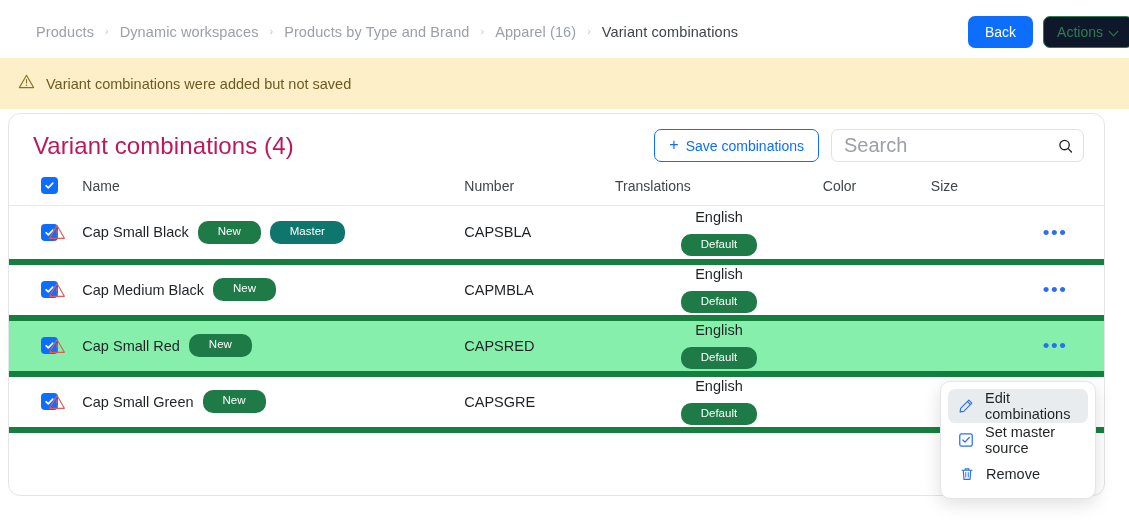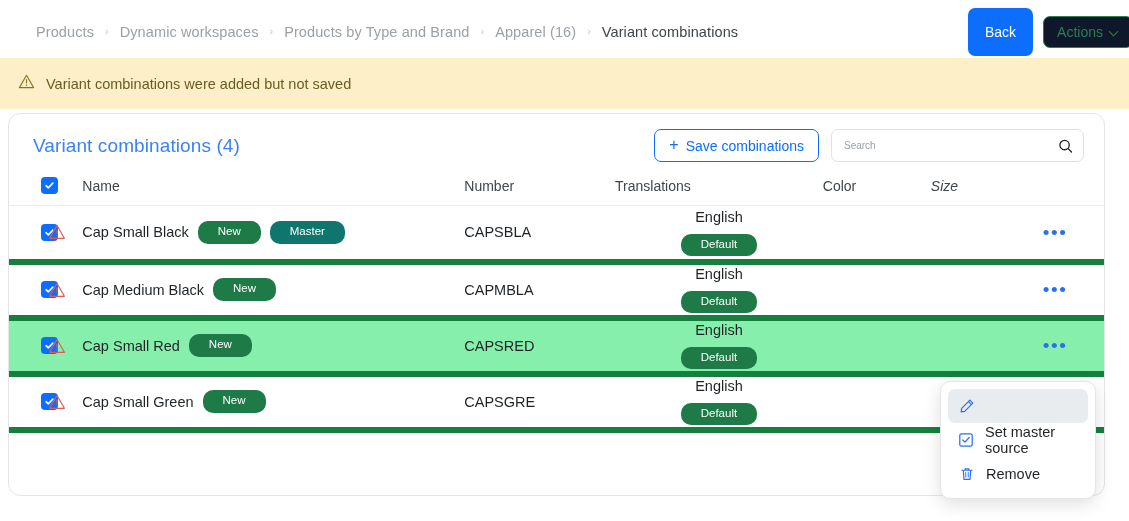--- a/index.html
+++ b/index.html
@@ -23,21 +23,21 @@
     letter-spacing: .1px;
   }
   .crumb.last { color: #3f4549; }
   .crumb-sep {
     color: #c4c8cc; font-size: 11px; margin: 0 11px; user-select: none;
     display: inline-block; transform: translateY(-1px);
   }
   .topbar-actions { display: flex; align-items: center; gap: 10px; }
   .btn-back {
     background: #0d6efd; color: #ffffff; border: none; border-radius: 7px;
-    font-size: 14px; font-family: inherit; padding: 0 17px; height: 48px;
+    font-size: 14px; font-family: inherit; padding: 0 17px; height: 32px;
     line-height: 32px; cursor: pointer; text-align: right;
   }
   .btn-actions {
     background: #0f172a; color: #2f7d52; border: 1.3px solid #2f7d52;
     border-radius: 7px; font-size: 14px; font-family: inherit;
     padding: 0 13px; height: 32px; cursor: pointer;
     display: flex; align-items: center; gap: 7px;
   }
   .chev { width: 9px; height: 9px; position: relative; }
   .chev::before {
@@ -54,34 +54,34 @@
   .banner-text { font-size: 14.5px; color: #6b5a22; margin-left: 11px; }
 
   
   .card {
     position: absolute; left: 8px; top: 113px; width: 1097px; height: 383px;
     background: #ffffff; border: 1px solid #e3e5e8; border-radius: 12px;
   }
   .card-head {
     height: 63px; display: flex; align-items: center; padding: 0 20px 0 24px;
   }
-  .card-title { font-size: 19px; color: #3b82f6; flex: 1; letter-spacing: .1px; }
+  .card-title { font-size: 24px; color: #be185d; flex: 1; letter-spacing: .1px; }
   .btn-save {
     background: #ffffff; color: #0d6efd; border: 1.3px solid #0d6efd;
     border-radius: 7px; height: 33px; font-size: 14px; font-family: inherit;
     padding: 0 14px; cursor: pointer; display: flex; align-items: center; gap: 7px;
     margin-right: 12px;
   }
   .plus { font-size: 16px; line-height: 1; display: inline-block; transform: translateY(-1px); }
   .search-wrap {
     position: relative; width: 253px; height: 33px;
   }
   .search-input {
     width: 100%; height: 100%; border: 1px solid #dfe1e4; border-radius: 7px;
-    background: #ffffff; font-size: 10px; font-family: inherit; color: #3f4549;
+    background: #ffffff; font-size: 20px; font-family: inherit; color: #3f4549;
     padding: 0 36px 0 12px; outline: none;
   }
   .search-input::placeholder { color: #9aa0a6; }
   .search-icon {
     position: absolute; right: 11px; top: 50%; transform: translateY(-50%);
     width: 15px; height: 15px; pointer-events: none;
   }
 
   
   table { width: 100%; border-collapse: collapse; table-layout: fixed; }
@@ -94,21 +94,21 @@
     font-size: 14.5px; color: #1f2326; height: 56px; vertical-align: middle;
     border-bottom: 6px solid #15803d; padding: 0;
   }
   tbody tr.highlight td { background: #86efac; margin-left: 8px; }
   .col-check { width: 38px; padding-left: 32px !important; }
   .col-warn  { width: 34px; }
   .col-name  { width: 375px; }
   .col-num   { width: 148px; }
   .col-trans { width: 204px; }
   .col-color { width: 106px; }
-  .col-size  { width: 110px; font-style: italic; }
+  .col-size  { width: 110px; }
   .col-menu  { width: 60px; }
 
   .checkbox {
     width: 17px; height: 17px; border-radius: 4px; background: #0d6efd;
     display: inline-flex; align-items: center; justify-content: center;
     cursor: pointer;
   }
   .checkbox svg { display: block; }
 
   .cell-name { display: flex; align-items: center; gap: 9px; }
@@ -335,20 +335,21 @@
   </div>
 
   <div class="menu" id="context-menu">
       <div class="menu-item active">
         <span class="menu-icon">
           <svg width="16" height="16" viewBox="0 0 18 18" fill="none">
             <path d="M12.2 2.4 L15.6 5.8 L6.4 15 L2.4 15.6 L3 11.6 Z" stroke="#2a6ff0" stroke-width="1.3" stroke-linejoin="round"></path>
             <path d="M10.6 4 L14 7.4" stroke="#2a6ff0" stroke-width="1.3"></path>
           </svg>
         </span>
+        <span>Edit combinations</span>
       </div>
       <div class="menu-item">
         <span class="menu-icon">
           <svg width="16" height="16" viewBox="0 0 18 18" fill="none">
             <rect x="2" y="2" width="14" height="14" rx="2" stroke="#2a6ff0" stroke-width="1.4"></rect>
             <path d="M5.4 9 L7.8 11.4 L12.6 6.2" stroke="#2a6ff0" stroke-width="1.4" stroke-linecap="round" stroke-linejoin="round"></path>
           </svg>
         </span>
         <span>Set master source</span>
       </div>

